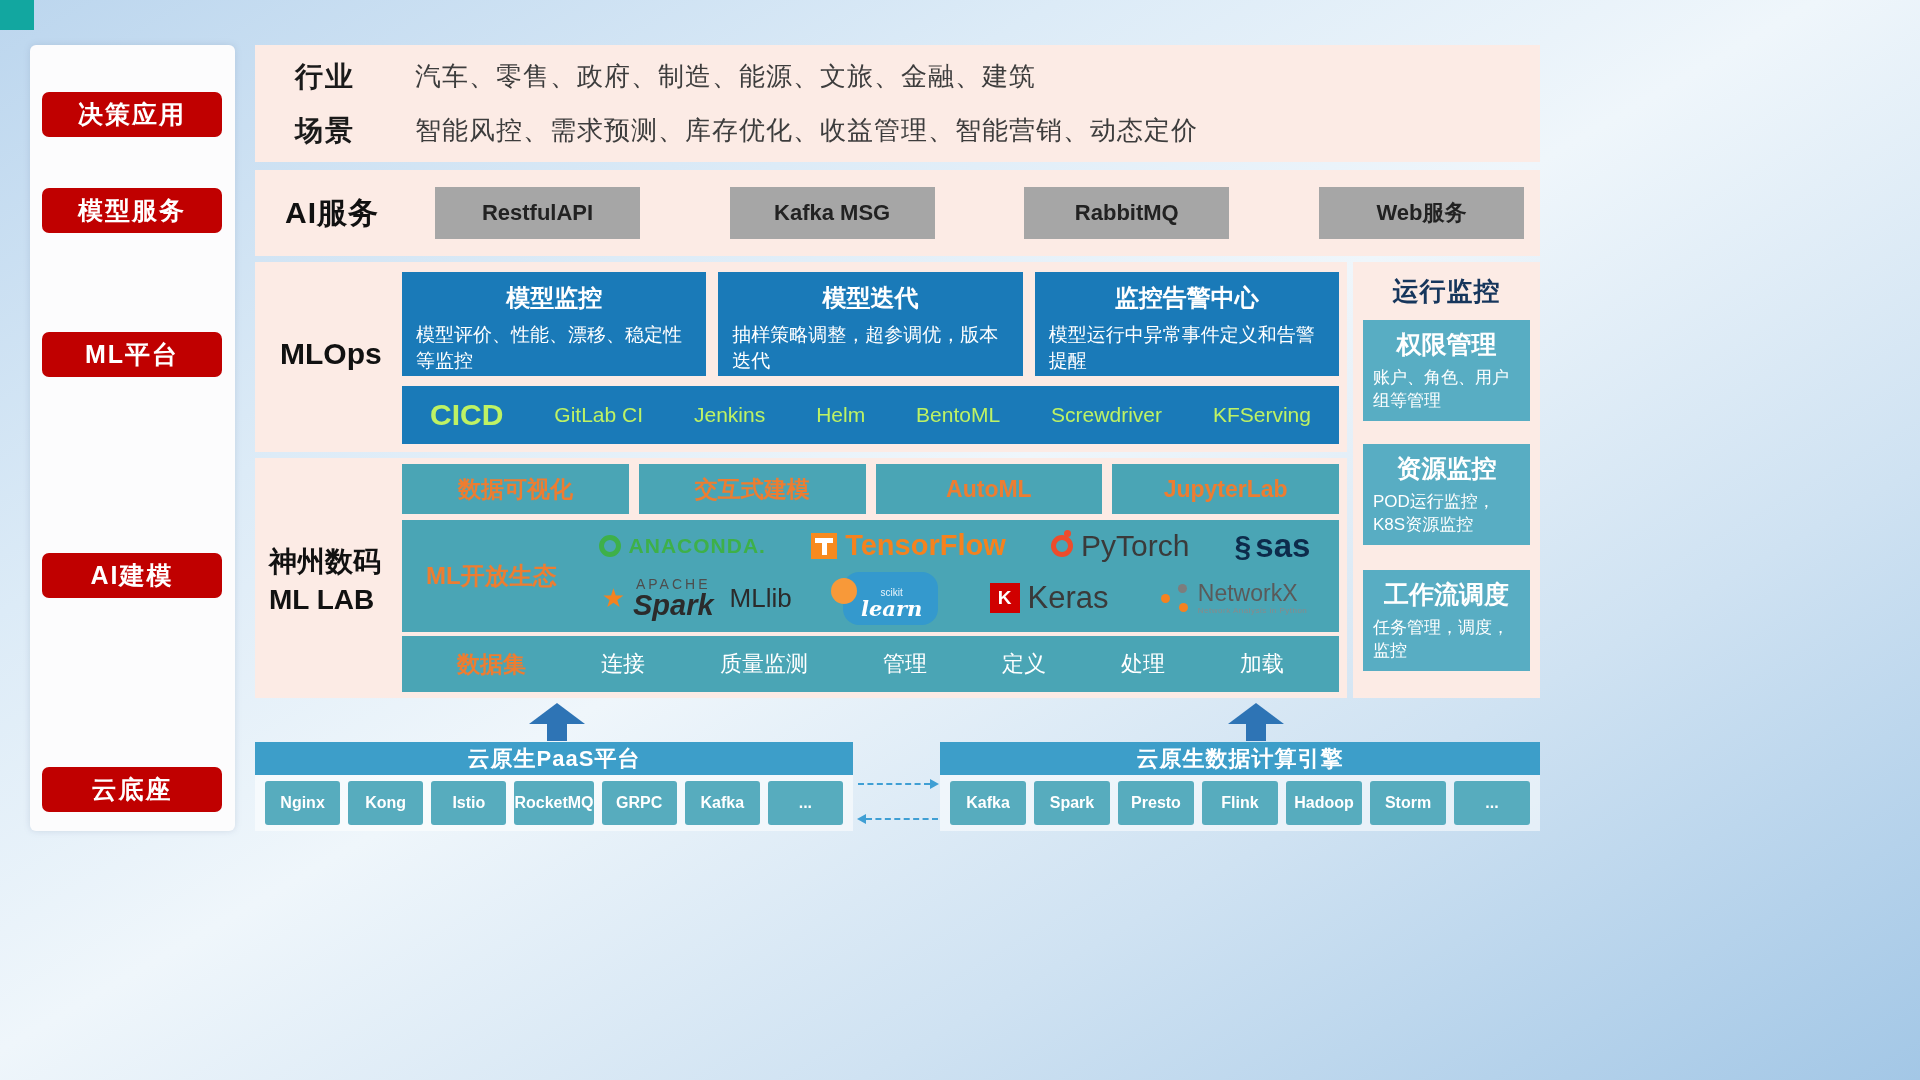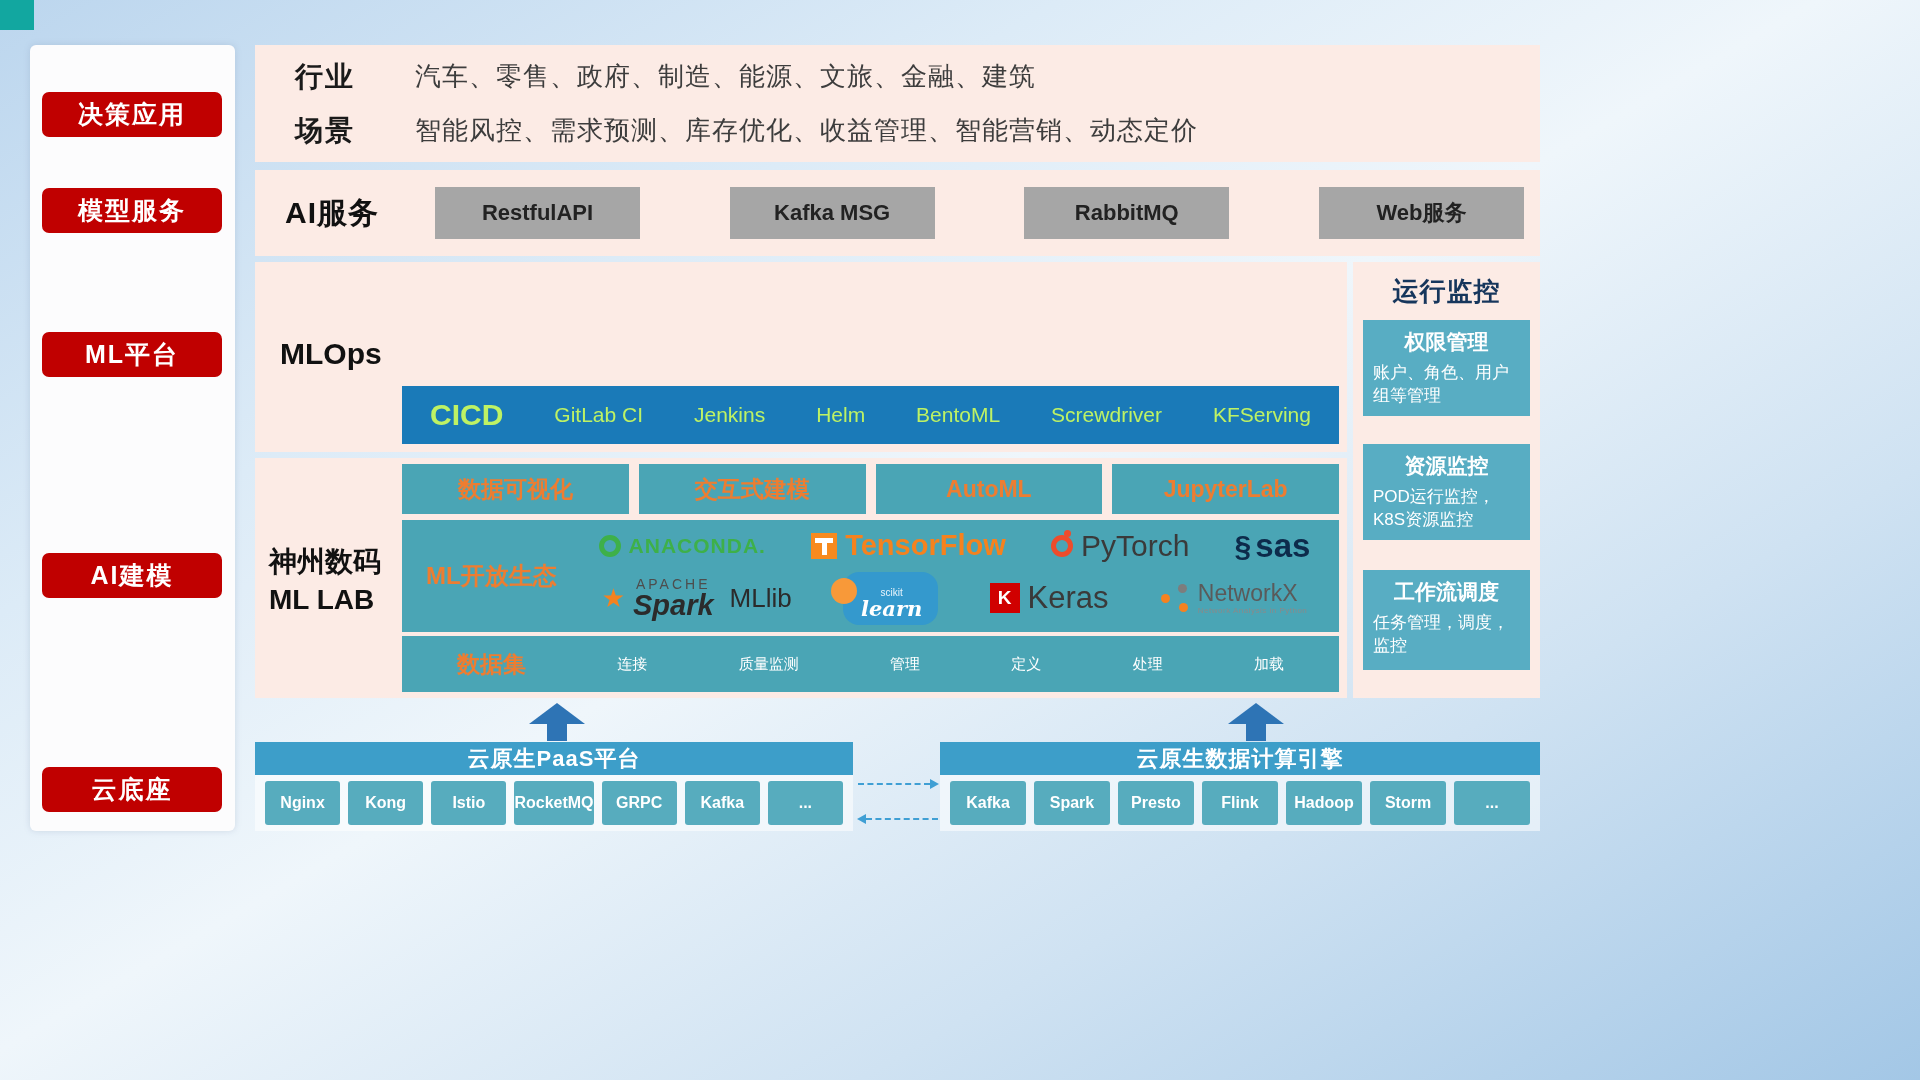--- a/index.html
+++ b/index.html
@@ -89,27 +89,27 @@
   .nx-icon { position:relative; width:30px; height:30px; display:inline-block; }
   .nx-icon::before { content:""; position:absolute; width:9px; height:9px; border-radius:50%;
     background:#f58220; left:1px; top:11px; box-shadow:17px -10px 0 #7d7d7d, 18px 9px 0 #f58220; }
   .nx-col { display:flex; flex-direction:column; line-height:1.1; }
   .nx-text { font-size:23px; color:#5a5a5a; }
   .nx-caption { font-size:8px; color:#8a8a8a; letter-spacing:.5px; }
 
   .dataset-bar { position:absolute; left:147px; top:178px; width:937px; height:56px; background:#4aa5b5;
     display:flex; align-items:center; justify-content:space-between; padding:0 55px; }
   .ds-label { font-size:23px; font-weight:bold; color:#ed7d31; }
-  .ds-item { font-size:15px; color:#fff; }
+  .ds-item { font-size:22px; color:#fff; }
 
   
   .p-monitor { left:1353px; top:262px; width:187px; height:436px; }
   .mon-title { text-align:center; font-size:26px; font-weight:bold; color:#16365c; margin-top:12px; letter-spacing:1px; }
   .mon-card { position:absolute; left:10px; width:167px; background:#58adc3; color:#fff; padding:8px 10px; }
-  .mc-t { text-align:center; font-size:21px; font-weight:bold; margin-bottom:6px; }
+  .mc-t { text-align:center; font-size:25px; font-weight:bold; margin-bottom:6px; }
   .mc-d { font-size:17px; line-height:1.35; }
 
   
   .up-arrow { position:absolute; width:56px; }
   .ua-head { width:0; height:0; border-left:28px solid transparent; border-right:28px solid transparent;
     border-bottom:21px solid #2e74b5; }
   .ua-tail { width:20px; height:17px; background:#2e74b5; margin:0 auto; }
 
   .found-header { position:absolute; height:33px; background:#3d9ec9; color:#fff; font-size:22px;
     font-weight:bold; display:flex; align-items:center; justify-content:center; letter-spacing:1px; }
@@ -155,20 +155,34 @@
     <div class="svc-chips">
       <div class="gray-chip">RestfulAPI</div>
       <div class="gray-chip">Kafka MSG</div>
       <div class="gray-chip">RabbitMQ</div>
       <div class="gray-chip">Web服务</div>
     </div>
   </div>
 
   <div class="panel p-mlops">
     <div class="mlops-label">MLOps</div>
+    <div class="mlops-cards">
+      <div class="blue-card">
+        <div class="t">模型监控</div>
+        <div class="d">模型评价、性能、漂移、稳定性等监控</div>
+      </div>
+      <div class="blue-card">
+        <div class="t">模型迭代</div>
+        <div class="d">抽样策略调整，超参调优，版本迭代</div>
+      </div>
+      <div class="blue-card">
+        <div class="t">监控告警中心</div>
+        <div class="d">模型运行中异常事件定义和告警提醒</div>
+      </div>
+    </div>
     <div class="cicd-bar">
       <span class="cicd-title">CICD</span>
       <span class="cicd-item">GitLab CI</span>
       <span class="cicd-item">Jenkins</span>
       <span class="cicd-item">Helm</span>
       <span class="cicd-item">BentoML</span>
       <span class="cicd-item">Screwdriver</span>
       <span class="cicd-item">KFServing</span>
     </div>
   </div>

